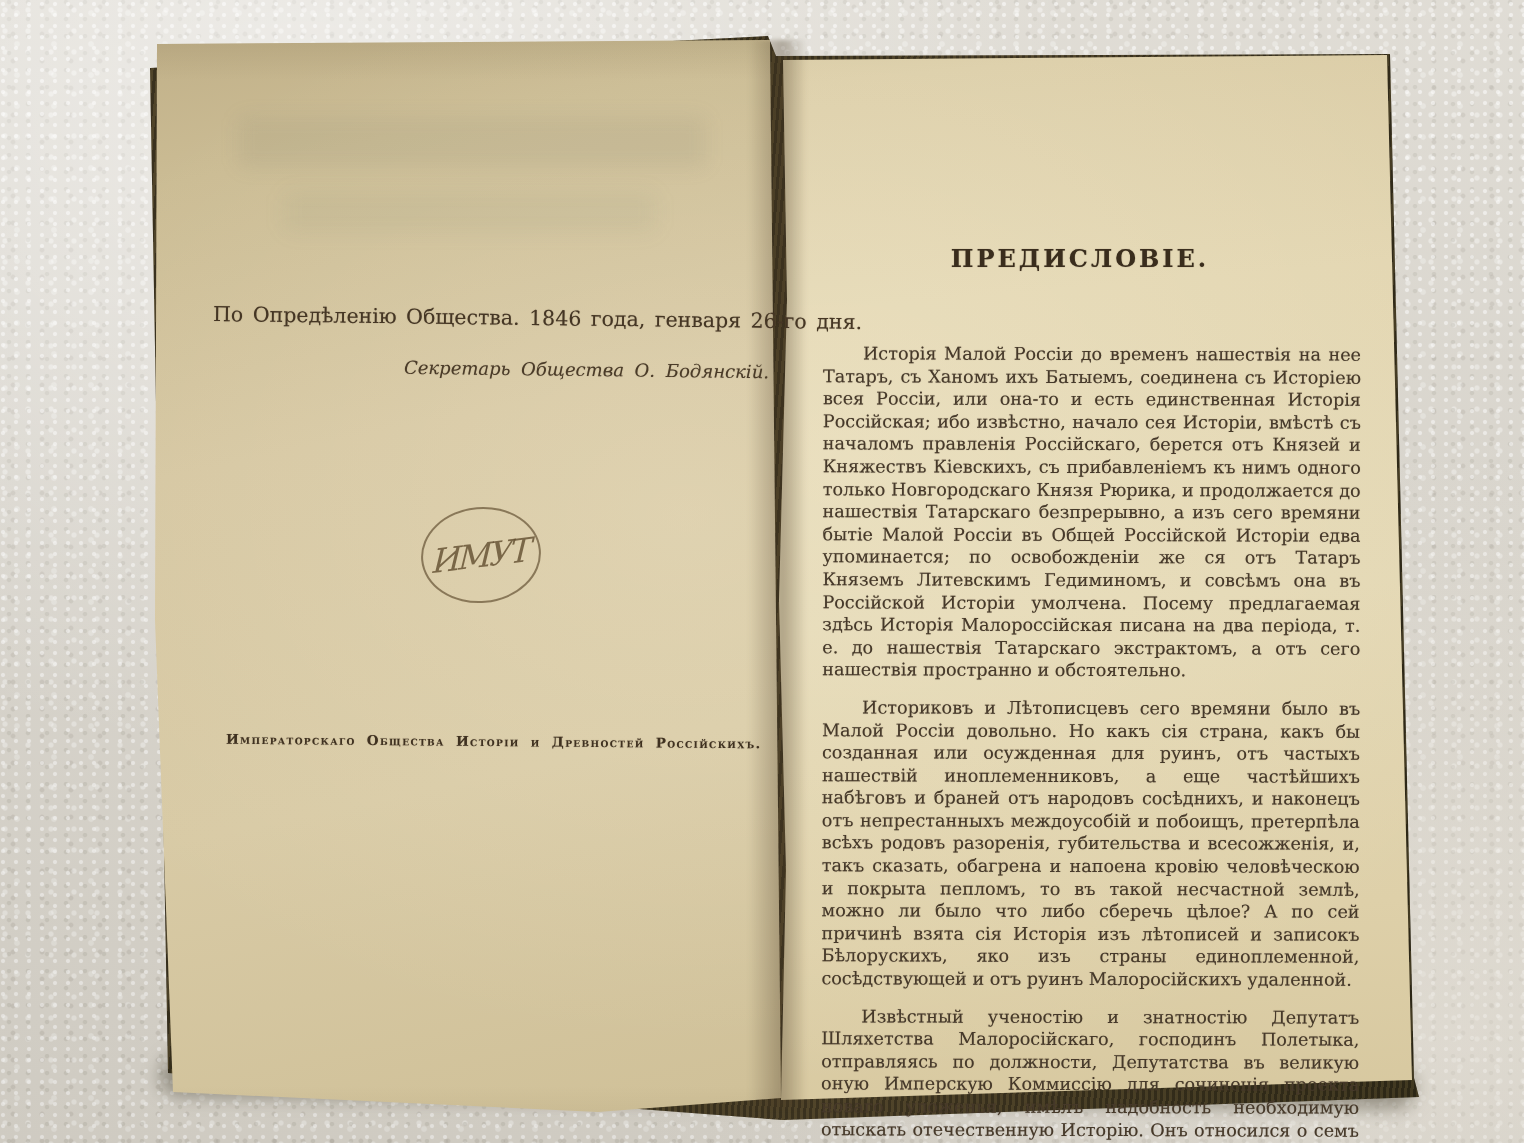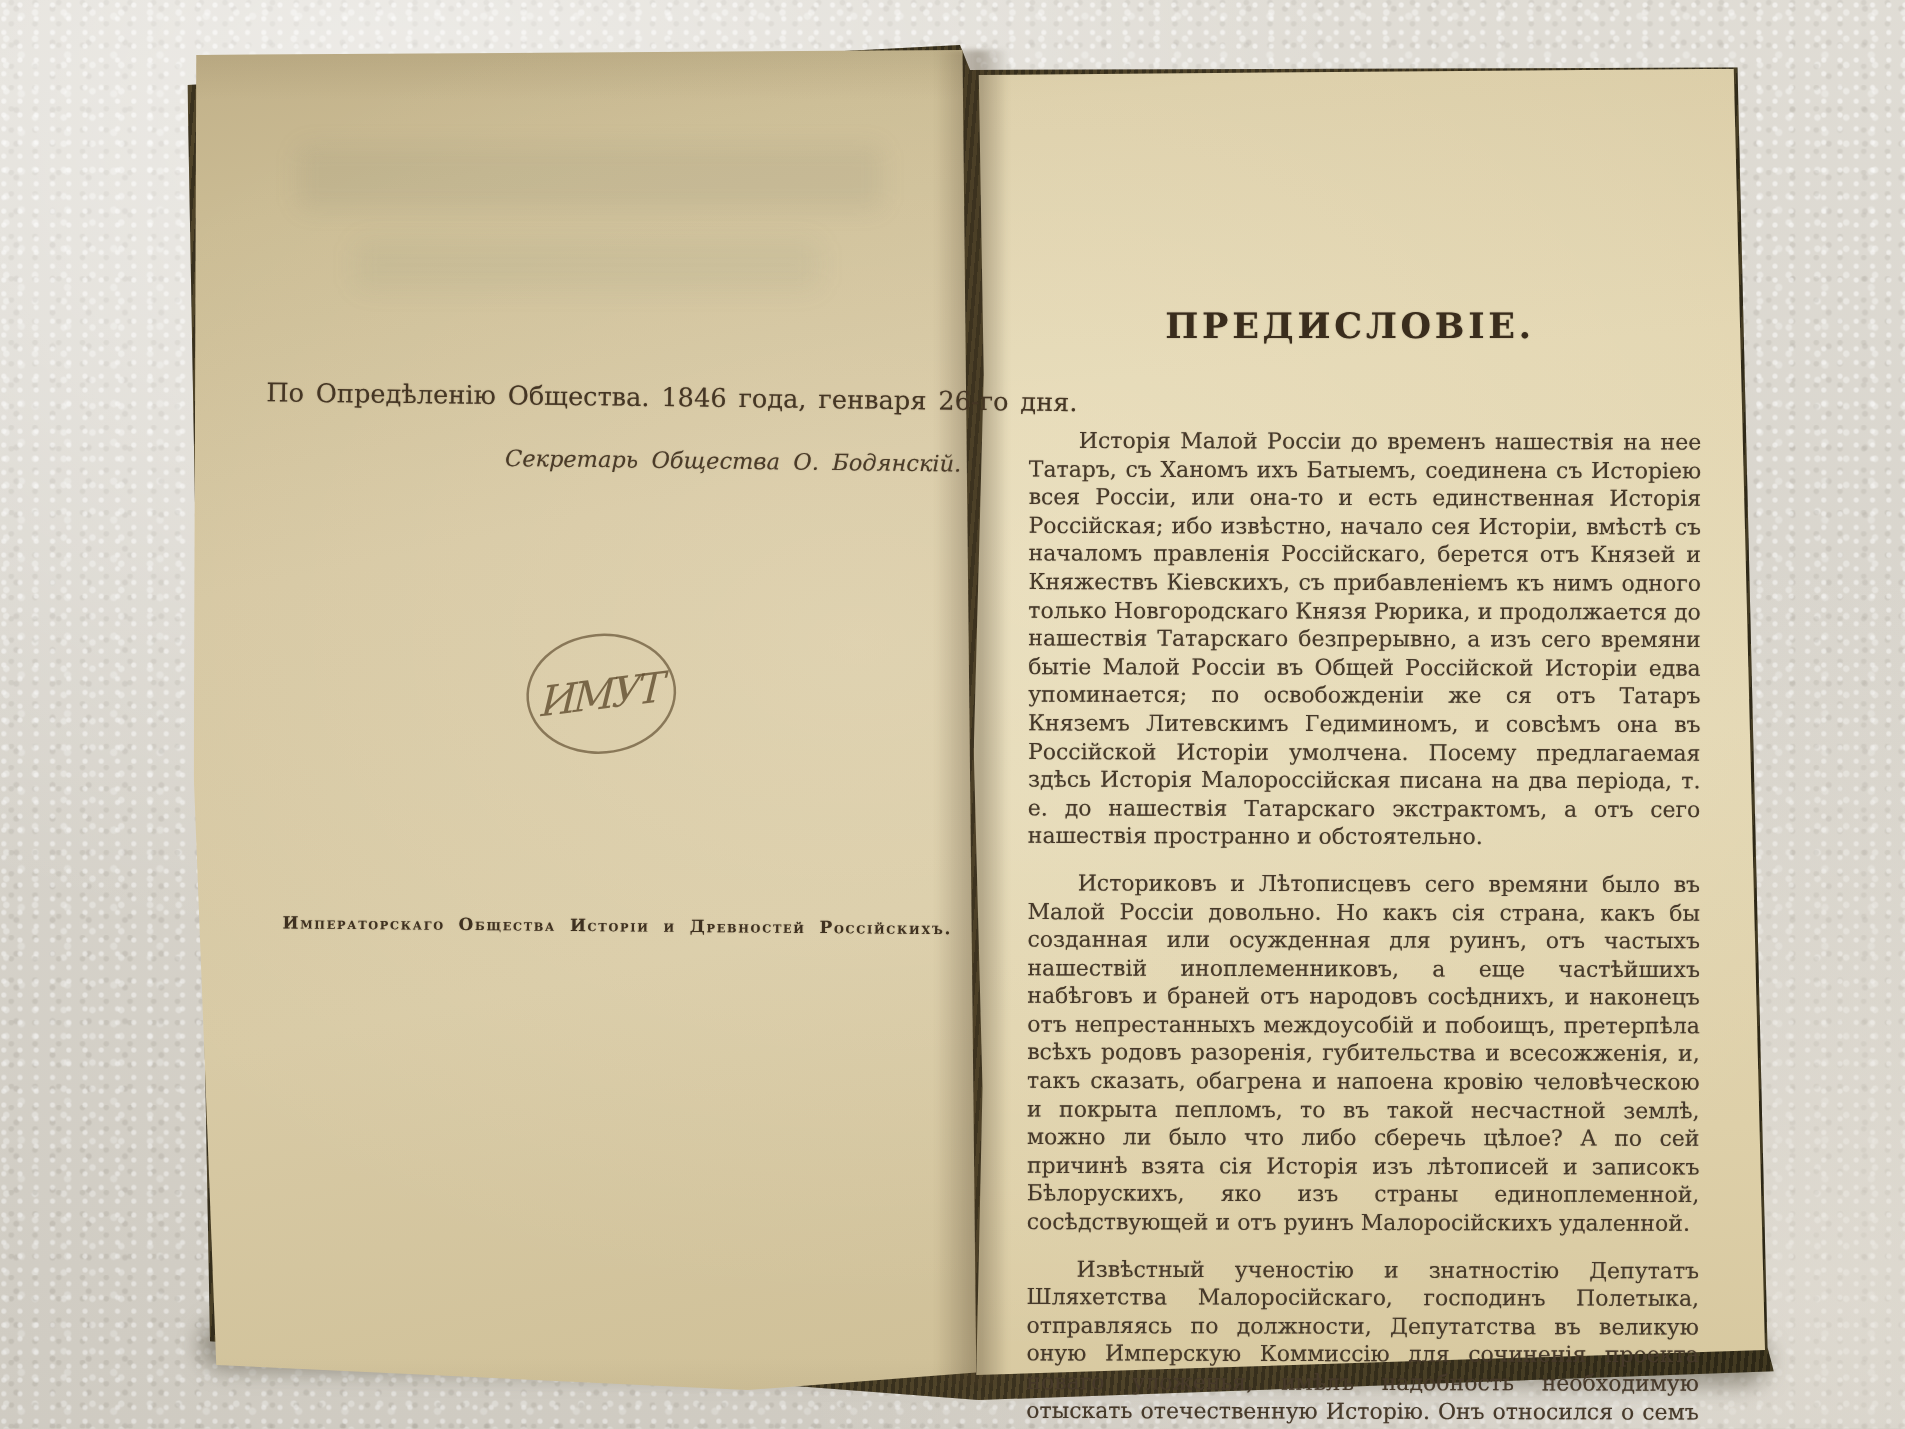--- a/index.html
+++ b/index.html
@@ -92,21 +92,21 @@
   }
   .society-line{
     position:absolute;left:226px;top:733px;width:516px;text-align:center;white-space:nowrap;
     font-size:13.5px;font-variant:small-caps;letter-spacing:1.4px;word-spacing:5px;
     color:#3f3120;transform:rotate(0.5deg);font-weight:bold;
     text-shadow:0 0 1px rgba(70,55,40,0.4);
   }
   
   .title{
     position:absolute;left:855px;top:244px;width:450px;text-align:center;
-    font-size:28px;font-weight:bold;letter-spacing:3px;color:#3a2d1d;
+    font-size:24px;font-weight:bold;letter-spacing:3px;color:#3a2d1d;
     text-shadow:0 0 1px rgba(60,45,30,0.5);
   }
   .body-text{
     position:absolute;left:822px;top:343px;width:538px;
     font-size:17.6px;line-height:22.6px;text-align:justify;color:#46392a;
     text-shadow:0 0 0.8px rgba(70,55,40,0.5);
     transform:rotate(0.15deg);
   }
   .body-text p{margin:0 0 15px 0;text-indent:40px;}
   .body-text p:last-child{margin-bottom:0;}

